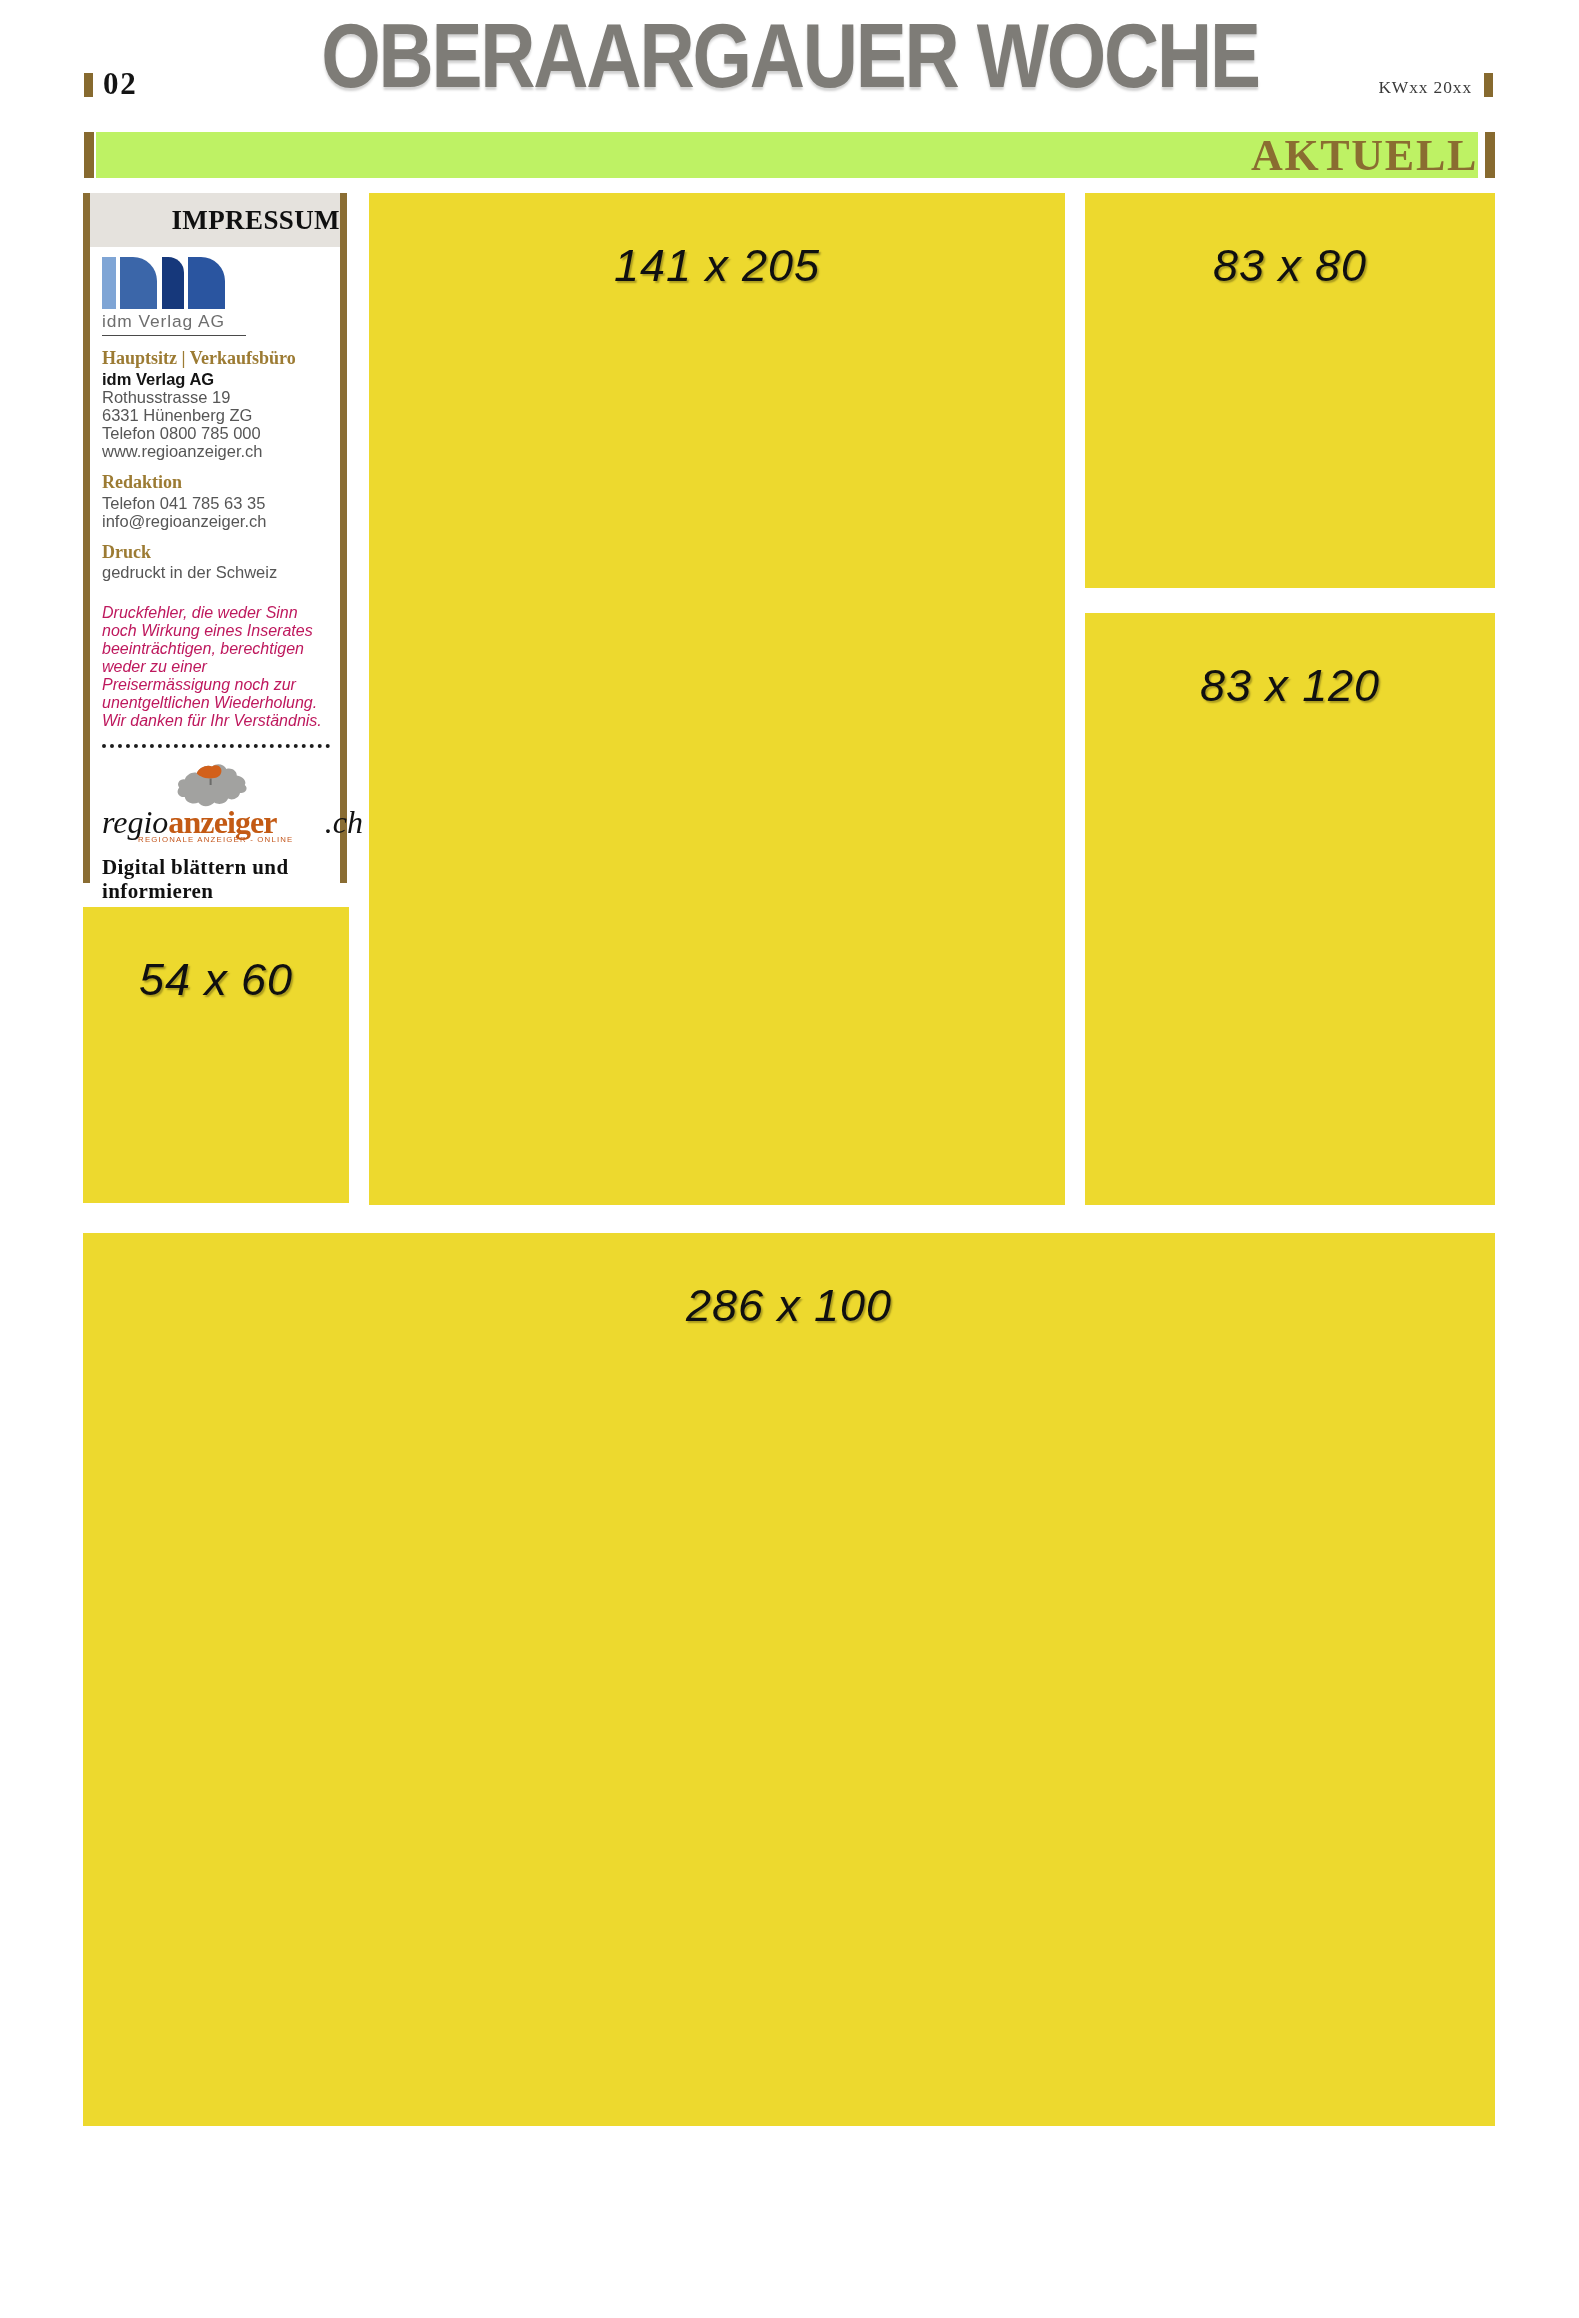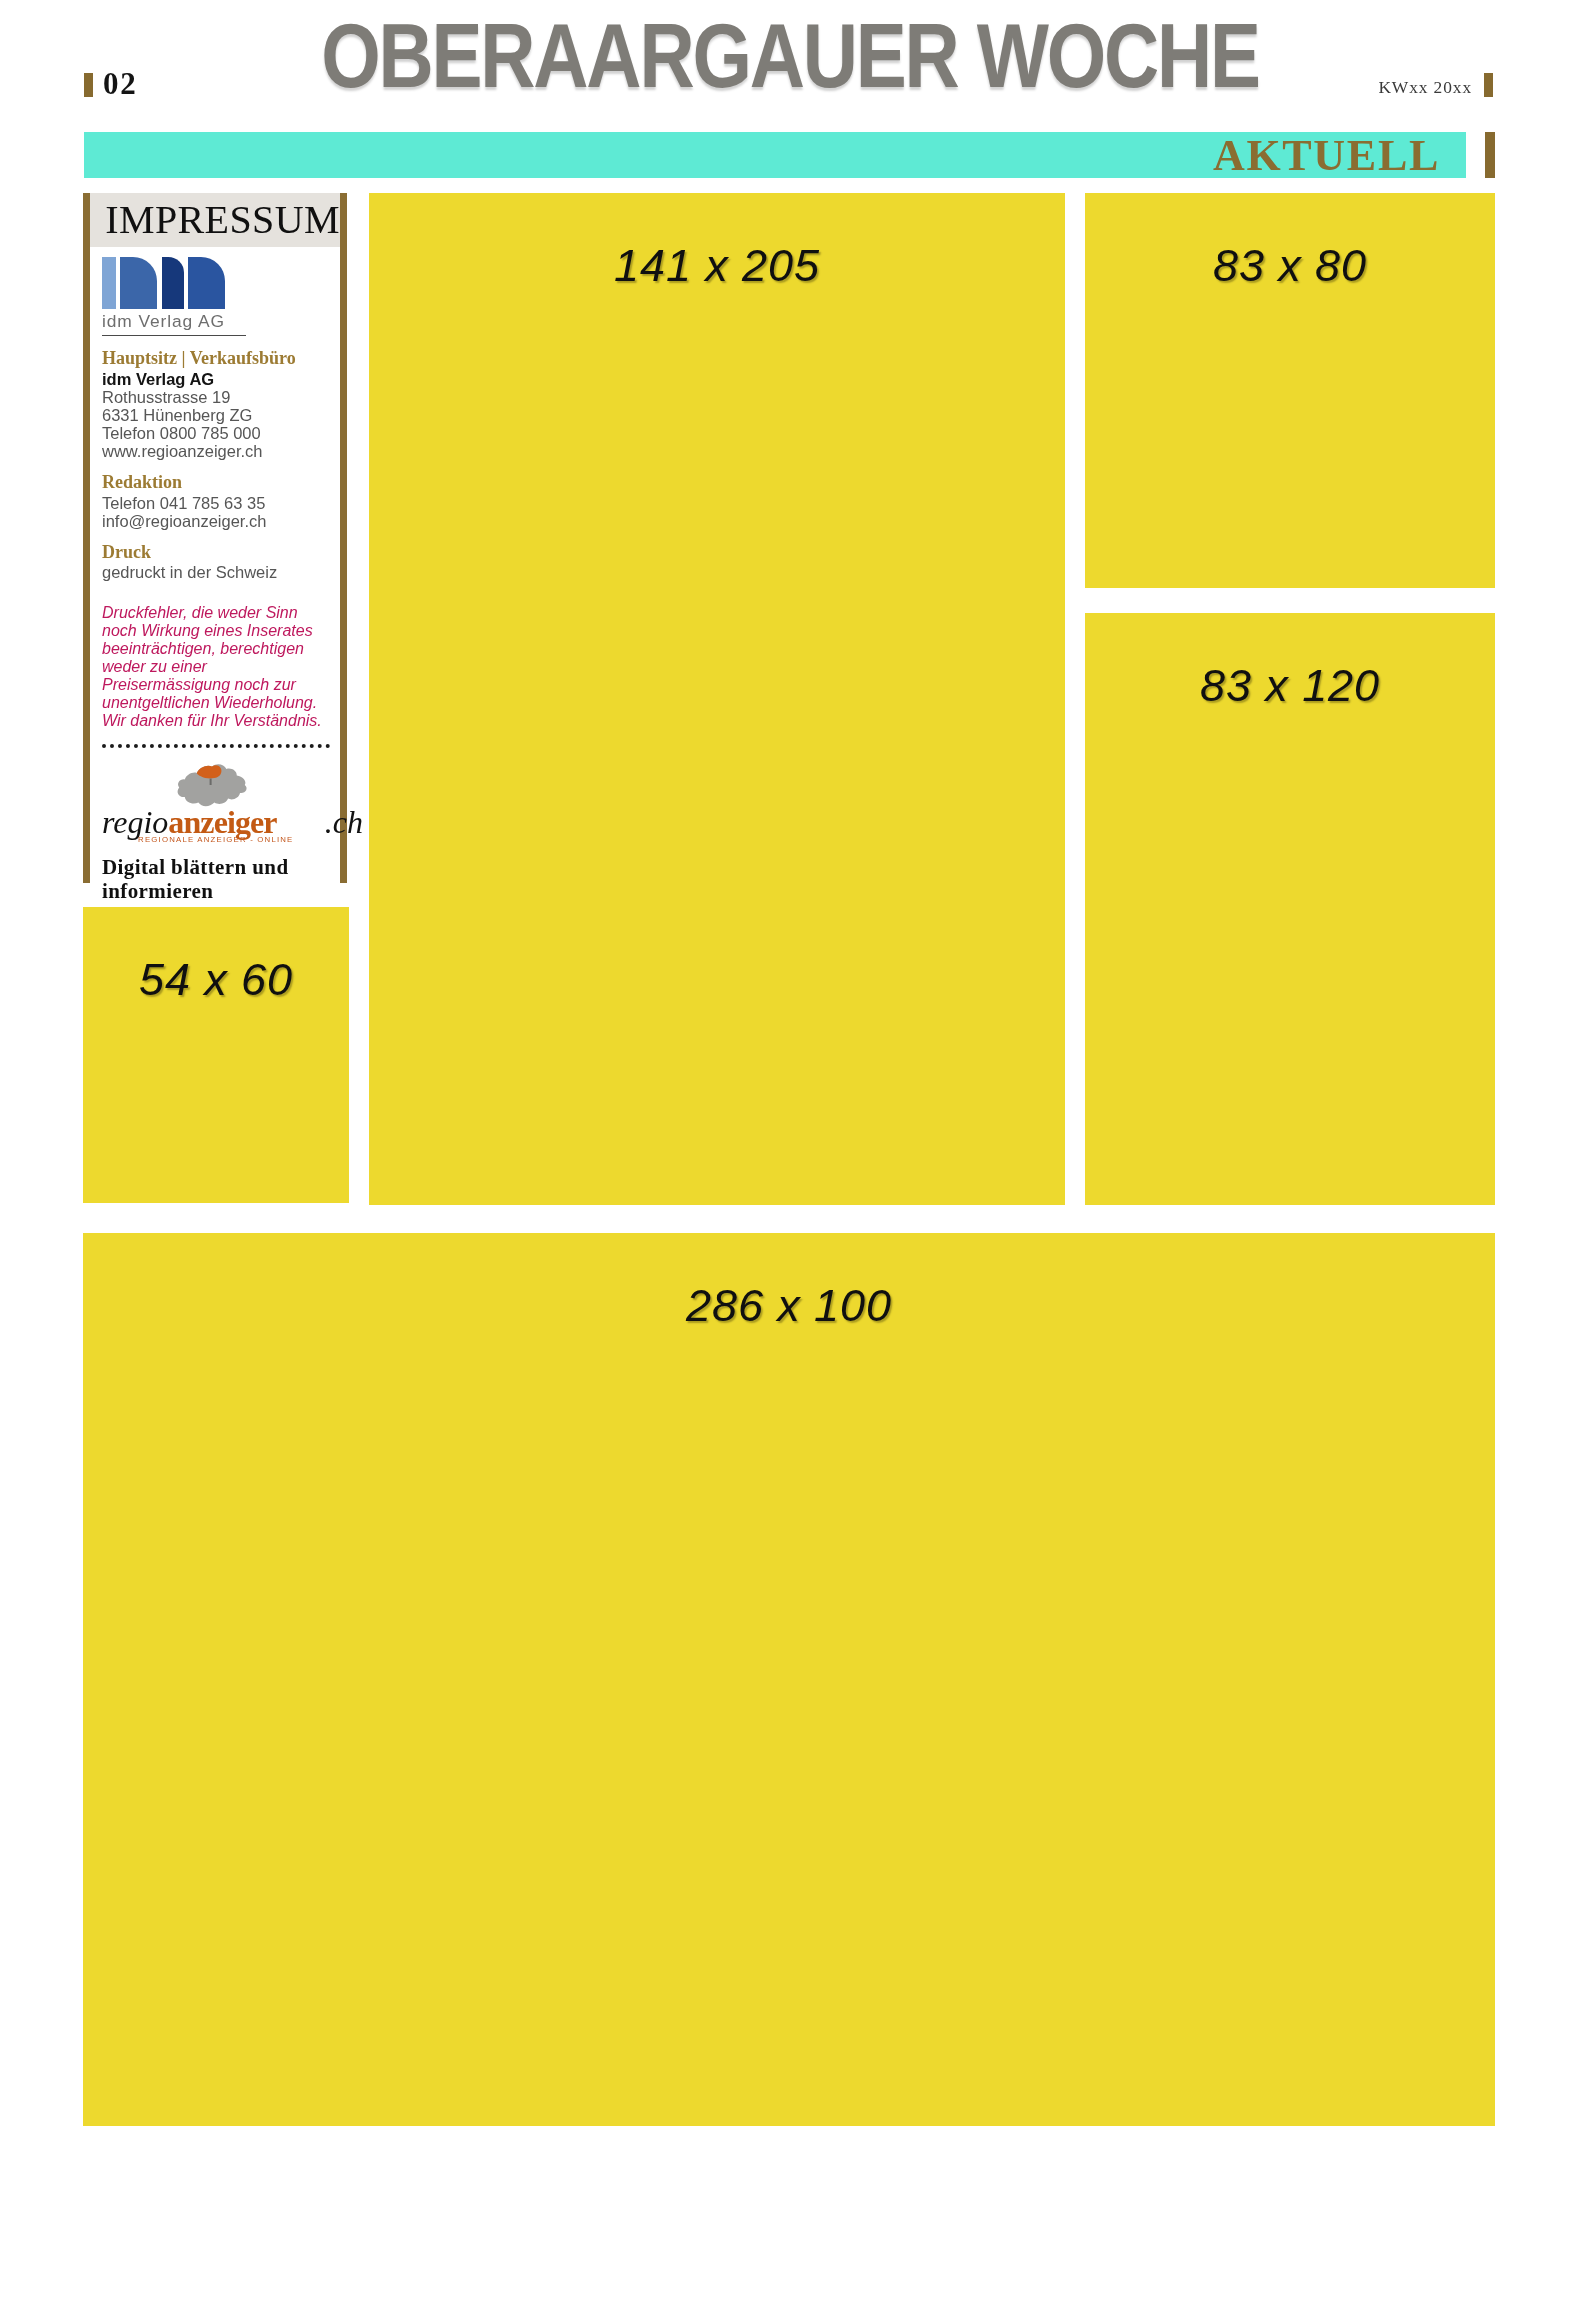--- a/index.html
+++ b/index.html
@@ -13,33 +13,33 @@
   .page-number{position:absolute;left:103px;top:66px;font-family:"Liberation Serif",serif;
                font-weight:bold;font-size:31px;color:#141414;letter-spacing:1.7px;}
   .masthead{position:absolute;left:50%;top:11.3px;margin:0;white-space:nowrap;line-height:1;
             transform:translateX(-50%) scaleX(0.85);
             font-family:"Liberation Sans",sans-serif;font-weight:bold;font-size:90px;
             letter-spacing:-2.6px;color:#7E7C77;text-shadow:0 2.6px 2.6px rgba(0,0,0,0.18);}
   .issue-code{position:absolute;left:1340px;top:77px;width:132px;text-align:right;
               font-family:"Liberation Serif",serif;font-size:17.4px;color:#3A3A3A;letter-spacing:0.9px;}
 
   
-  .section-band{position:absolute;left:84px;top:132px;width:1382px;height:46px;
-                background:#5eead4;text-align:right;padding-right:26px;box-sizing:border-box;}
+  .section-band{position:absolute;left:96px;top:132px;width:1382px;height:46px;
+                background:#bef264;text-align:right;box-sizing:border-box;}
   .section-label{font-family:"Liberation Serif",serif;font-weight:bold;font-size:44px;
                  line-height:47px;color:#8A6D31;letter-spacing:1.7px;}
   .band-tick{position:absolute;top:132px;width:9.6px;height:46px;background:#876A2F;}
   .band-tick-left{left:84px;}
   .band-tick-right{left:1485px;}
 
   
   .impressum{position:absolute;left:83px;top:193px;width:264px;height:690px;box-sizing:border-box;
              background:#ffffff;border-left:7.8px solid #8A6D33;border-right:7.8px solid #8A6D33;}
-  .imp-header{height:54px;background:#E5E2DD;font-family:"Liberation Serif",serif;font-weight:normal;
-              font-size:40px;line-height:54px;padding-left:11.3px;color:#101010;letter-spacing:0.4px;text-align:right;}
+  .imp-header{height:54px;background:#E5E2DD;font-family:"Liberation Serif",serif;font-weight:bold;
+              font-size:27px;line-height:54px;padding-left:11.3px;color:#101010;letter-spacing:0.4px;text-align:right;}
   .imp-body{padding:9.6px 10.4px 0 12px;}
   .idm-logo{height:52px;display:flex;align-items:flex-end;}
   .idm-i{width:14px;height:52px;background:#7FA5D5;margin-right:4.4px;}
   .idm-d1{width:37px;height:52px;background:#3B66A9;border-top-right-radius:24px;margin-right:4.4px;}
   .idm-d2{width:22px;height:52px;background:#16387B;border-top-right-radius:15.7px;margin-right:4.4px;}
   .idm-d3{width:37px;height:52px;background:#2A55A0;border-top-right-radius:24px;}
   .idm-caption{display:inline-block;margin-top:2.6px;font-size:17.4px;color:#6E6E6E;
                border-bottom:1.7px solid #4A4A4A;padding:0 21px 2.6px 0;letter-spacing:0.9px;}
   .imp-section{margin-top:11.3px;}
   .imp-section.gap{}

